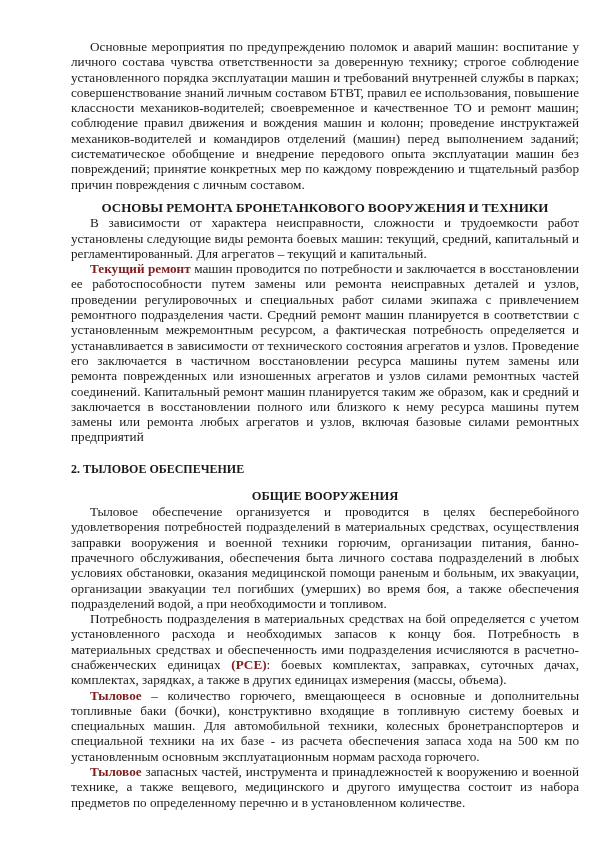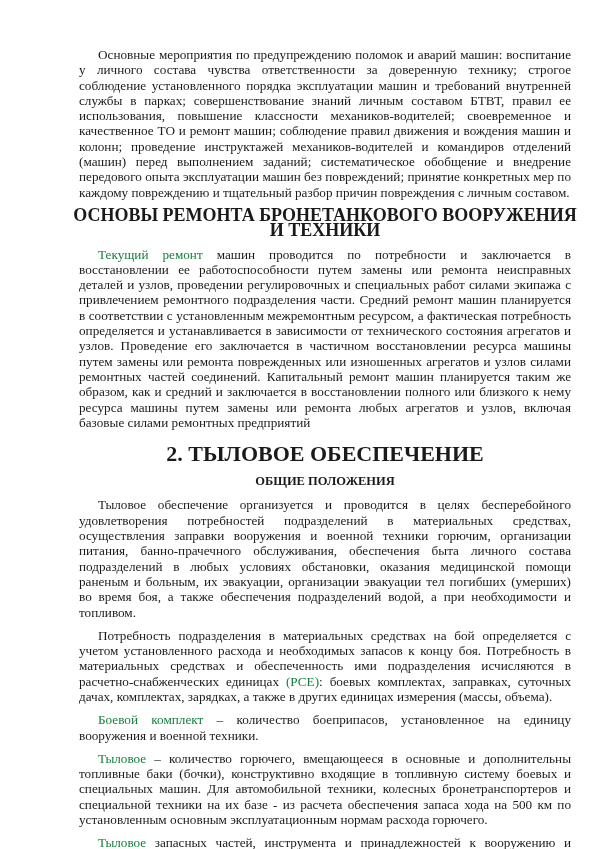--- a/index.html
+++ b/index.html
@@ -8,68 +8,68 @@
     position: absolute;
     left: 71px;
     top: 39px;
     width: 508px;
     font-family: "Liberation Serif", serif;
     font-size: 13.2px;
     line-height: 15.3px;
     color: #1a1a1a;
     text-align: justify;
   }
-  .page p { margin: 8px; text-indent: 19px; }
+  .page p { margin: 0; text-indent: 19px; }
   .h-section {
     font-family: "Liberation Serif", serif;
     font-weight: bold;
-    font-size: 18px;
+    font-size: 13px;
     text-align: center;
     margin: 8px 0 0 0;
     line-height: 15.3px;
     letter-spacing: 0px;
   }
   .h-chapter {
     font-family: "Liberation Serif", serif;
     font-weight: bold;
-    font-size: 22px;
-    text-align: center;
+    font-size: 12px;
+    text-align: left;
     margin: 14px 0 4px 0;
     line-height: 20px;
   }
   .h-sub {
     font-family: "Liberation Serif", serif;
     font-weight: bold;
     font-size: 12.5px;
     text-align: center;
     margin: 10px 0 0 0;
     line-height: 15.3px;
   }
-  b { font-weight: normal; color: #15803d; }
+  b { font-weight: bold; color: #7f1d1d; }
 </style>
 </head>
 <body>
 
 <div class="page">
 
   <p>Основные мероприятия по предупреждению поломок и аварий машин: воспитание у личного состава чувства ответственности за доверенную технику; строгое соблюдение установленного порядка эксплуатации машин и требований внутренней службы в парках; совершенствование знаний личным составом БТВТ, правил ее использования, повышение классности механиков-водителей; своевременное и качественное ТО и ремонт машин; соблюдение правил движения и вождения машин и колонн; проведение инструктажей механиков-водителей и командиров отделений (машин) перед выполнением заданий; систематическое обобщение и внедрение передового опыта эксплуатации машин без повреждений; принятие конкретных мер по каждому повреждению и тщательный разбор причин повреждения с личным составом.</p>
 
   <div class="h-section">ОСНОВЫ РЕМОНТА БРОНЕТАНКОВОГО ВООРУЖЕНИЯ И ТЕХНИКИ</div>
 
+  <p>В зависимости от характера неисправности, сложности и трудоемкости работ установлены следующие виды ремонта боевых машин: текущий, средний, капитальный и регламентированный. Для агрегатов – текущий и капитальный.</p>
 
   <p><b>Текущий ремонт</b><span> машин проводится по потребности и заключается в восстановлении ее работоспособности путем замены или ремонта неисправных деталей и узлов, проведении регулировочных и специальных работ силами экипажа с привлечением ремонтного подразделения части. Средний ремонт машин планируется в соответствии с установленным межремонтным ресурсом, а фактическая потребность определяется и устанавливается в зависимости от технического состояния агрегатов и узлов. Проведение его заключается в частичном восстановлении ресурса машины путем замены или ремонта поврежденных или изношенных агрегатов и узлов силами ремонтных частей соединений. Капитальный ремонт машин планируется таким же образом, как и средний и заключается в восстановлении полного или близкого к нему ресурса машины путем замены или ремонта любых агрегатов и узлов, включая базовые силами ремонтных предприятий</span></p>
 
   <div class="h-chapter">2. ТЫЛОВОЕ ОБЕСПЕЧЕНИЕ</div>
 
-  <div class="h-sub">ОБЩИЕ ПОЛОЖЕНИЯ</div>
+  <div class="h-sub">ОБЩИЕ ВООРУЖЕНИЯ</div>
 
   <p>Тыловое обеспечение организуется и проводится в целях бесперебойного удовлетворения потребностей подразделений в материальных средствах, осуществления заправки вооружения и военной техники горючим, организации питания, банно-прачечного обслуживания, обеспечения быта личного состава подразделений в любых условиях обстановки, оказания медицинской помощи раненым и больным, их эвакуации, организации эвакуации тел погибших (умерших) во время боя, а также обеспечения подразделений водой, а при необходимости и топливом.</p>
 
   <p><span>Потребность подразделения в материальных средствах на бой определяется с учетом установленного расхода и необходимых запасов к концу боя. Потребность в материальных средствах и обеспеченность ими подразделения исчисляются в расчетно-снабженческих единицах </span><b>(РСЕ)</b><span>: боевых комплектах, заправках, суточных дачах, комплектах, зарядках, а также в других единицах измерения (массы, объема).</span></p>
 
-  <p><b>Боевой комплект</b><span> – количество боеприпасов, установленное на единицу вооружения и военной техники.</span></p>
 
   <p><b>Тыловое</b><span> – количество горючего, вмещающееся в основные и дополнительны топливные баки (бочки), конструктивно входящие в топливную систему боевых и специальных машин. Для автомобильной техники, колесных бронетранспортеров и специальной техники на их базе - из расчета обеспечения запаса хода на 500 км по установленным основным эксплуатационным нормам расхода горючего.</span></p>
 
 
   <p><b>Тыловое</b><span> запасных частей, инструмента и принадлежностей к вооружению и военной технике, а также вещевого, медицинского и другого имущества состоит из набора предметов по определенному перечню и в установленном количестве.</span></p>
 
 </div>
 
 </body></html>

